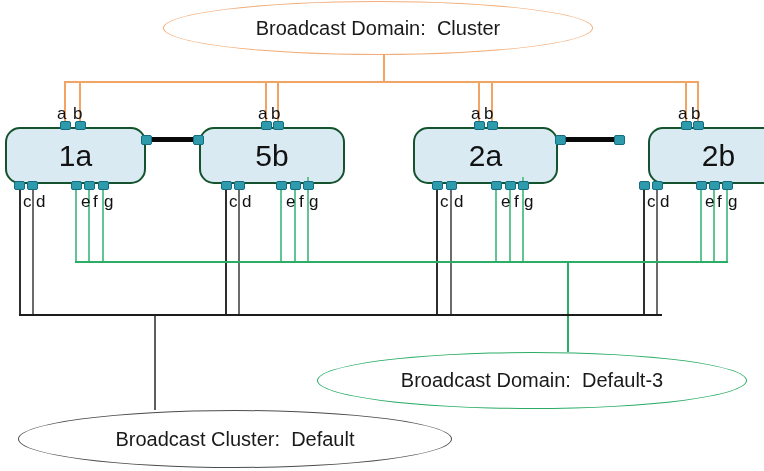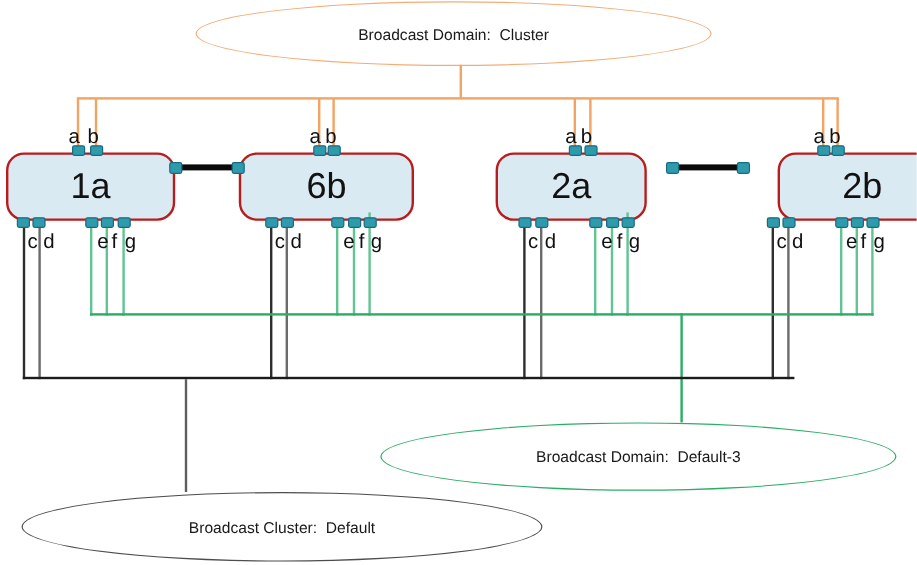--- a/index.html
+++ b/index.html
@@ -11,22 +11,22 @@
   .green{background:#2BAD66;}
   .cline{background:#2E2E2E;}
   .dline{background:#6B6B6B;}
   .blackbus{background:#1C1C1C;}
   .graydrop{background:#5E5E5E;}
   .ellipse{position:absolute;border-radius:50%;background:#fff;box-sizing:border-box;
            display:flex;align-items:center;justify-content:center;}
   .e-cluster{border:1.5px solid #F2AD78;}
   .e-default{border:1.5px solid #4D4D4D;}
   .e-default1{border:1.5px solid #2BAD66;}
-  .etext{font-size:13px;color:#1A1A1A;white-space:pre;}
-  .node{position:absolute;top:127px;height:57px;background:#DAEAF2;border:2px solid #b91c1c;
+  .etext{font-size:20px;color:#1A1A1A;white-space:pre;}
+  .node{position:absolute;top:127px;height:57px;background:#DAEAF2;border:2px solid #14532d;
         border-radius:15px;box-sizing:border-box;display:flex;align-items:center;justify-content:center;}
   .node-label{font-size:30px;color:#121212;}
   .port{position:absolute;width:11px;height:9px;background:#2E9BAD;border:1px solid #156B80;
         border-radius:2px;box-sizing:border-box;}
   .sideport{position:absolute;width:11px;height:10px;top:135px;background:#2E9BAD;
         border:1px solid #156B80;border-radius:2px;box-sizing:border-box;}
   .ha{position:absolute;top:137px;height:5px;background:#0A0A0A;}
   .letter{position:absolute;font-size:17px;line-height:1;color:#111;}
 </style>
 </head>
@@ -46,23 +46,23 @@
   <div class="ln orange" style="left:277px;top:82px;width:2px;height:40px"></div>
   <div class="ln orange" style="left:478px;top:82px;width:2px;height:40px"></div>
   <div class="ln orange" style="left:491px;top:82px;width:2px;height:40px"></div>
   <div class="ln orange" style="left:685px;top:82px;width:2px;height:40px"></div>
   <div class="ln orange" style="left:697px;top:82px;width:2px;height:40px"></div>
 
   <div class="node" style="left:5px;width:141px">
     <span class="node-label">1a</span>
   </div>
   <div class="node" style="left:199px;width:146px">
-    <span class="node-label">6b</span>
+    <span class="node-label">5b</span>
   </div>
-  <div class="node" style="left:413px;width:126px">
+  <div class="node" style="left:413px;width:145px">
     <span class="node-label">2a</span>
   </div>
   <div class="node" style="left:648px;width:141px">
     <span class="node-label">2b</span>
   </div>
 
   <div class="ln cline" style="left:19px;top:190px;width:2px;height:126px"></div>
   <div class="ln dline" style="left:32px;top:190px;width:2px;height:126px"></div>
   <div class="ln cline" style="left:225px;top:190px;width:2px;height:126px"></div>
   <div class="ln dline" style="left:238px;top:190px;width:2px;height:126px"></div>

